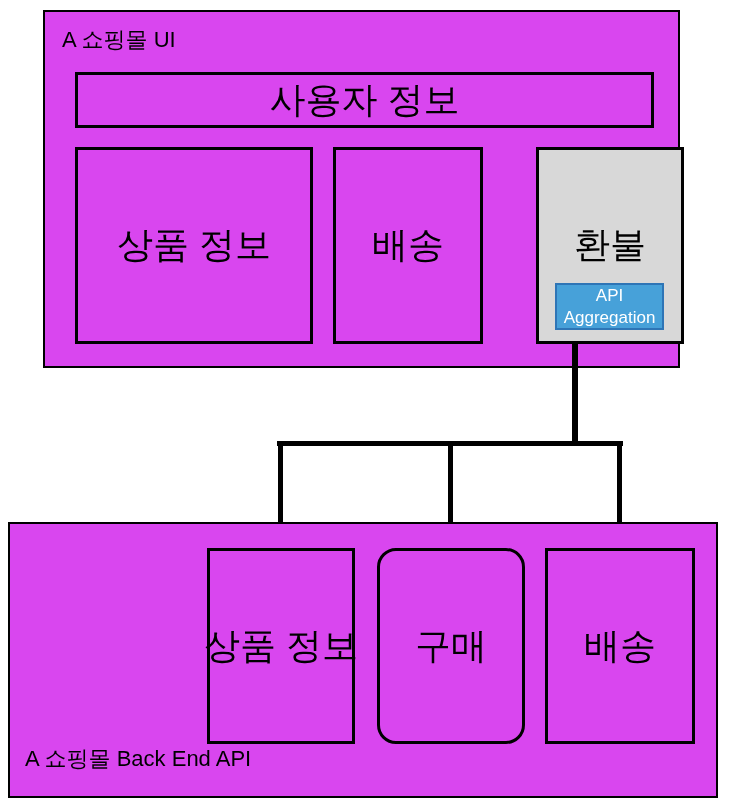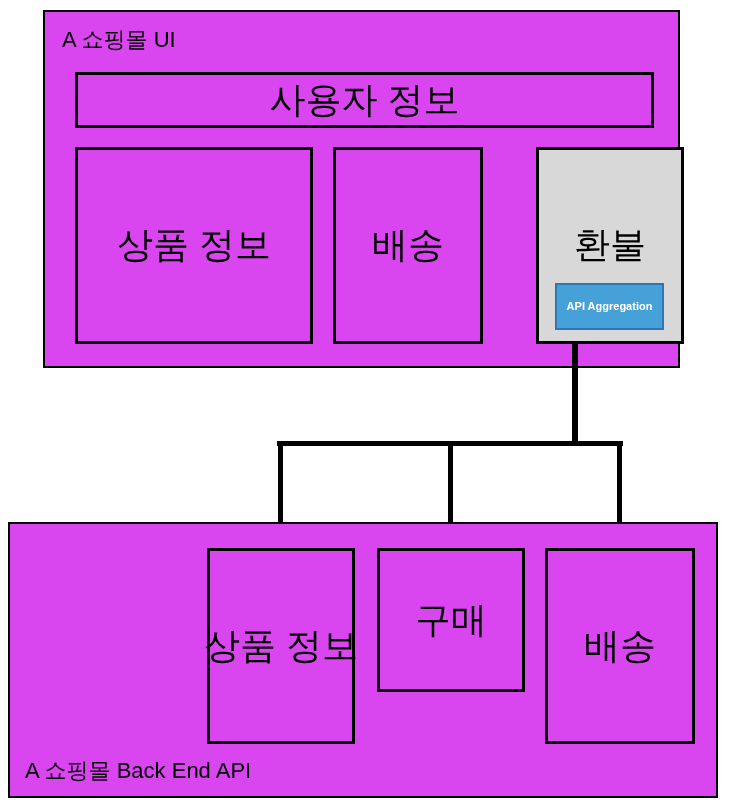--- a/index.html
+++ b/index.html
@@ -4,22 +4,22 @@
 <style>
   html,body{margin:0;padding:0;background:#ffffff;}
   body{font-family:"Liberation Sans","DejaVu Sans",sans-serif;color:#000;}
   .canvas{position:relative;width:730px;height:807px;background:#fff;overflow:hidden;}
   .box{position:absolute;box-sizing:border-box;background:#d946ef;}
   .outer-box{border:2px solid #000;}
   .inner-box{border:3px solid #000;display:flex;align-items:center;justify-content:center;}
   .label{font-size:36px;letter-spacing:0px;white-space:nowrap;}
   .section-title{position:absolute;font-size:22px;white-space:nowrap;}
   .gray-fill{background:#d8d8d8;}
-  .api-box{position:absolute;box-sizing:border-box;display:flex;align-items:center;justify-content:center;
-           text-align:center;color:#fff;font-size:11px;line-height:1.3;font-weight:bold;}
+  .api-box{position:absolute;box-sizing:border-box;display:flex;justify-content:center;
+           text-align:center;color:#fff;font-size:17px;line-height:1.3;}
   .conn{position:absolute;background:#000;}
   .arrowhead{position:absolute;width:0;height:0;border-left:10px solid transparent;
              border-right:10px solid transparent;border-top:15px solid #000;}
 </style>
 </head>
 <body>
 
 <div class="canvas">
 
   <div class="box outer-box" style="left:43px;top:10px;width:637px;height:358px;">
@@ -57,24 +57,24 @@
   <div class="arrowhead" style="left:440px;top:530px;"></div>
   <div class="arrowhead" style="left:609px;top:530px;"></div>
 
   <div class="box outer-box" style="left:8px;top:522px;width:710px;height:276px;">
 
 
     <div class="box inner-box" style="left:197px;top:24px;width:148px;height:196px;">
       <span class="label">상품 정보</span>
     </div>
 
-    <div class="box inner-box" style="left:367px;top:24px;width:148px;height:144px;">
+    <div class="box inner-box" style="left:367px;top:24px;width:148px;height:196px;border-radius:19px;">
       <span class="label">구매</span>
     </div>
 
     <div class="box inner-box" style="left:535px;top:24px;width:150px;height:196px;">
       <span class="label">배송</span>
     </div>
 
-    <div class="section-title" style="left:15px;bottom:10px;">A 쇼핑몰 Back End API</div>
+    <div class="section-title" style="left:15px;bottom:22px;">A 쇼핑몰 Back End API</div>
   </div>
 
 </div>
 
 </body></html>

